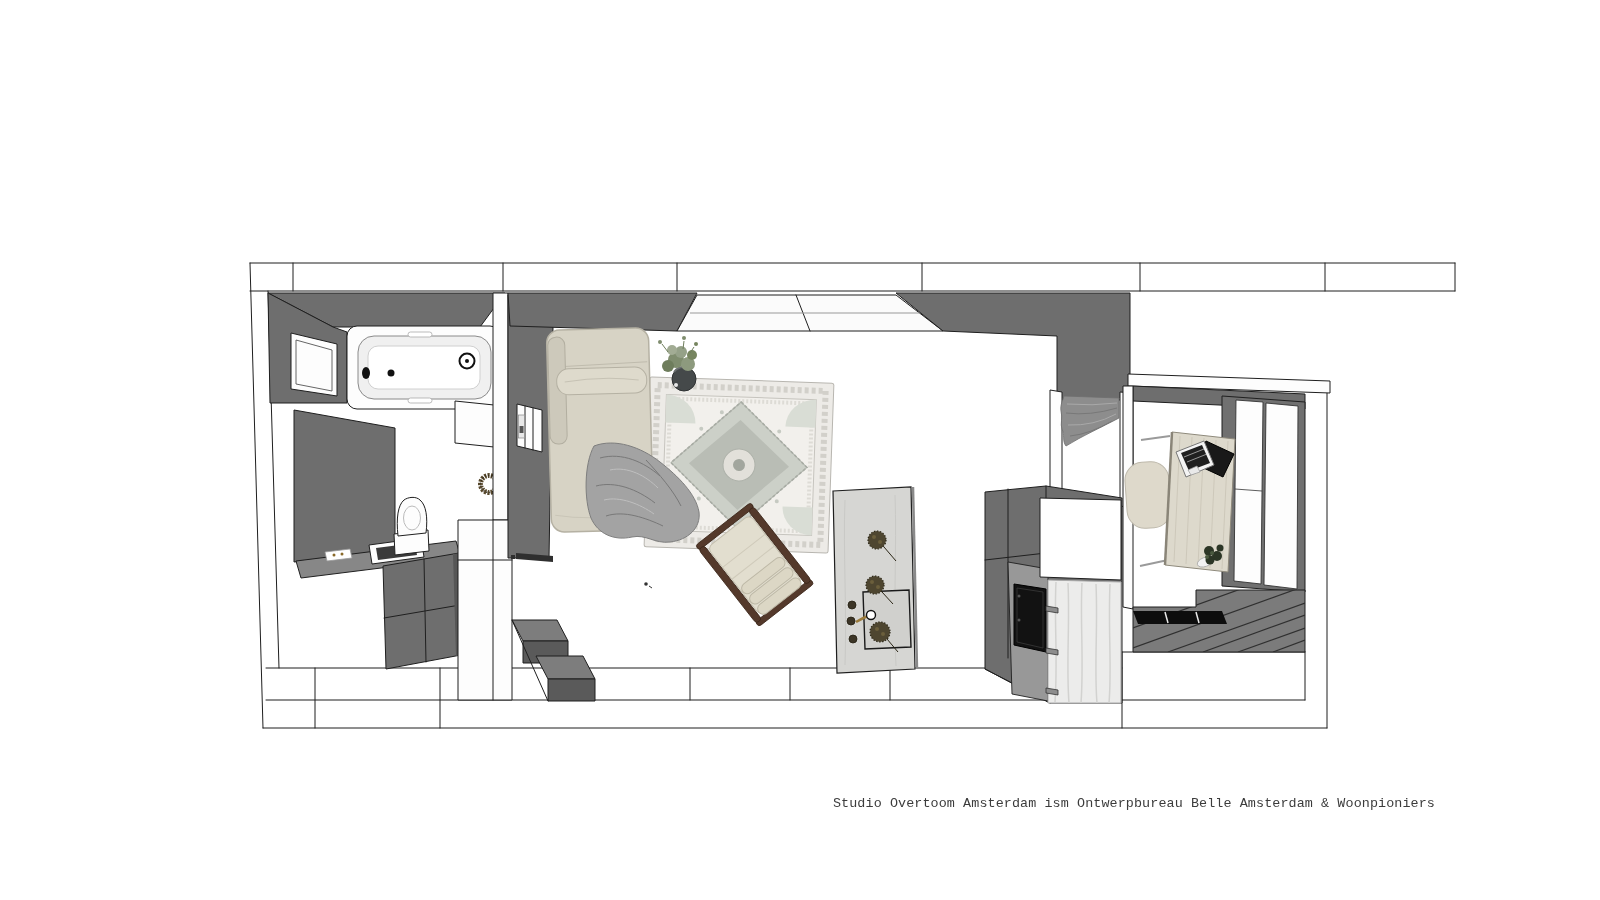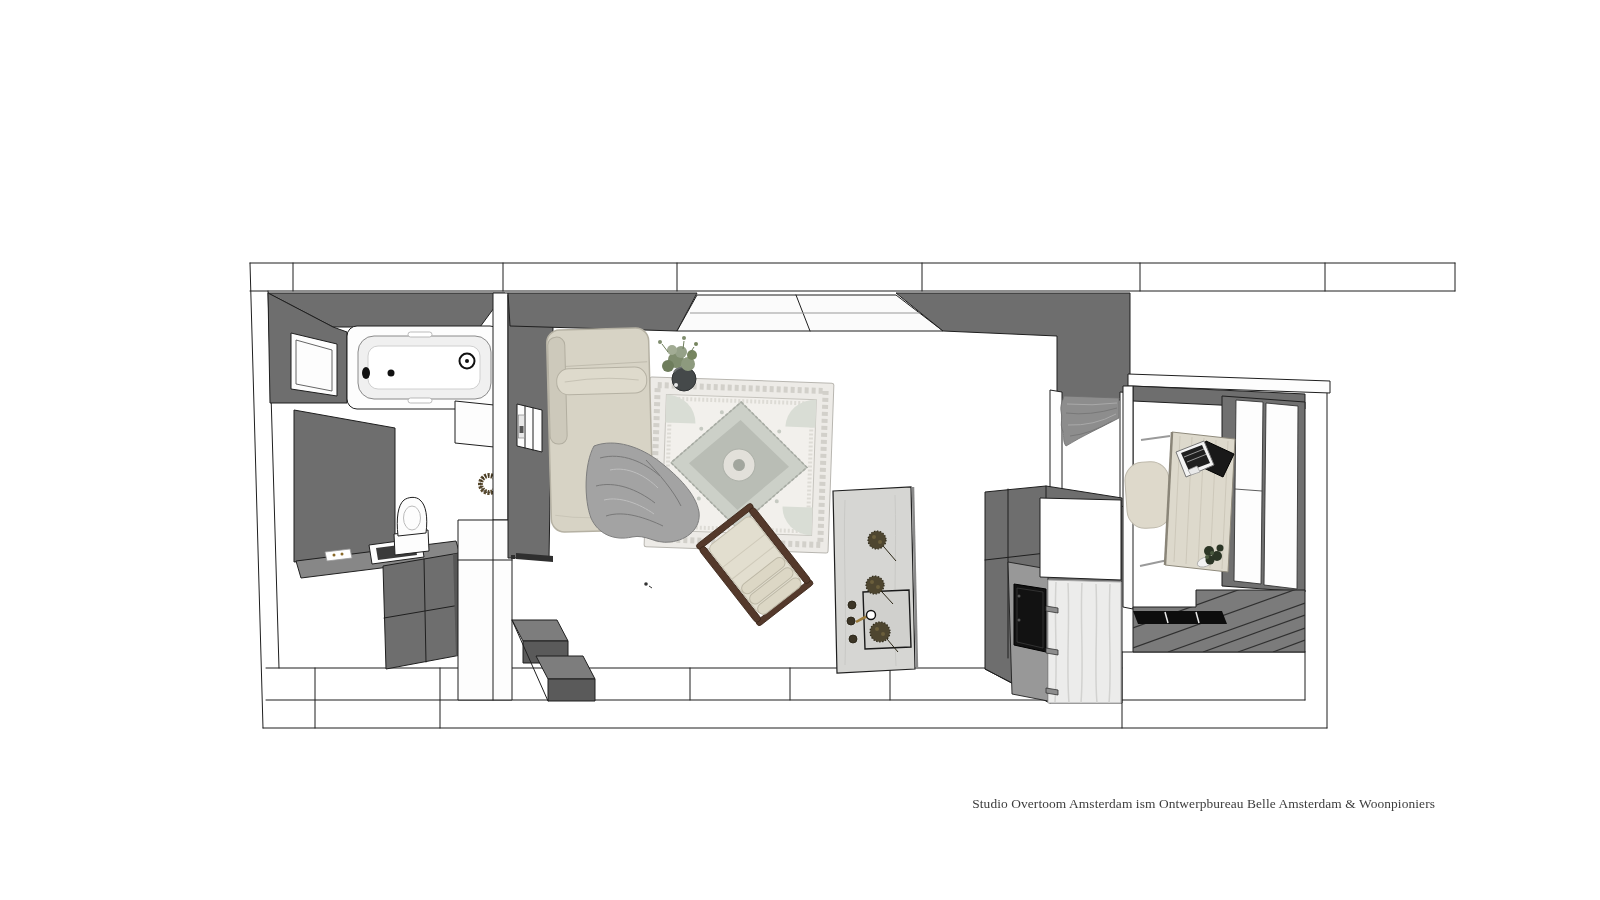--- a/index.html
+++ b/index.html
@@ -6,21 +6,21 @@
     --c-paper:#ffffff; --c-outline:#1f1f1f; --c-wall:#6e6e6e; --c-wall-dark:#5a5a5a;
     --c-wall-light:#7d7d7d; --c-fixture:#fdfdfd; --c-bed:#d7d3c5; --c-bed-trim:#b5b1a3;
     --c-blanket:#a3a3a3; --c-rug:#edebe7; --c-rug-field:#f2f0ec; --c-rug-motif:#ccd0c8;
     --c-wood:#54392b; --c-cushion:#e2decf; --c-island:#d6d6d3; --c-flower:#4e4630;
     --c-brass:#9c7c3c; --c-oven:#121212; --c-marble:#ececeb; --c-desk:#ddd9cc;
     --c-laptop:#191919; --c-green:#7f8d6e; --c-green-dark:#2c3626; --c-plank:#7b7b7b;
     --c-tread:#0d0d0d; --c-curtain:#8d8d8d; --c-caption:#3c3c3c;
   }
   html,body{margin:0;padding:0;background:#fff;}
   #stage{position:relative;width:1600px;height:900px;background:var(--c-paper);overflow:hidden;
-         font-family:Liberation Serif, serif;}
+         font-family:Liberation Mono, monospace;}
   #plan-svg{position:absolute;left:0;top:0;}
   .ol{stroke:var(--c-outline);stroke-width:1;fill:none;stroke-linecap:round;stroke-linejoin:round;}
   .wall{fill:var(--c-wall);stroke:var(--c-outline);stroke-width:1;stroke-linejoin:round;}
   .wall-d{fill:var(--c-wall-dark);stroke:var(--c-outline);stroke-width:1;}
   .wall-l{fill:var(--c-wall-light);stroke:var(--c-outline);stroke-width:1;}
   .white{fill:var(--c-fixture);stroke:var(--c-outline);stroke-width:1;stroke-linejoin:round;}
   #caption{position:absolute;top:796px;right:165px;font-size:13.4px;color:var(--c-caption);
            letter-spacing:.1px;white-space:nowrap;}
 </style>
 </head>

